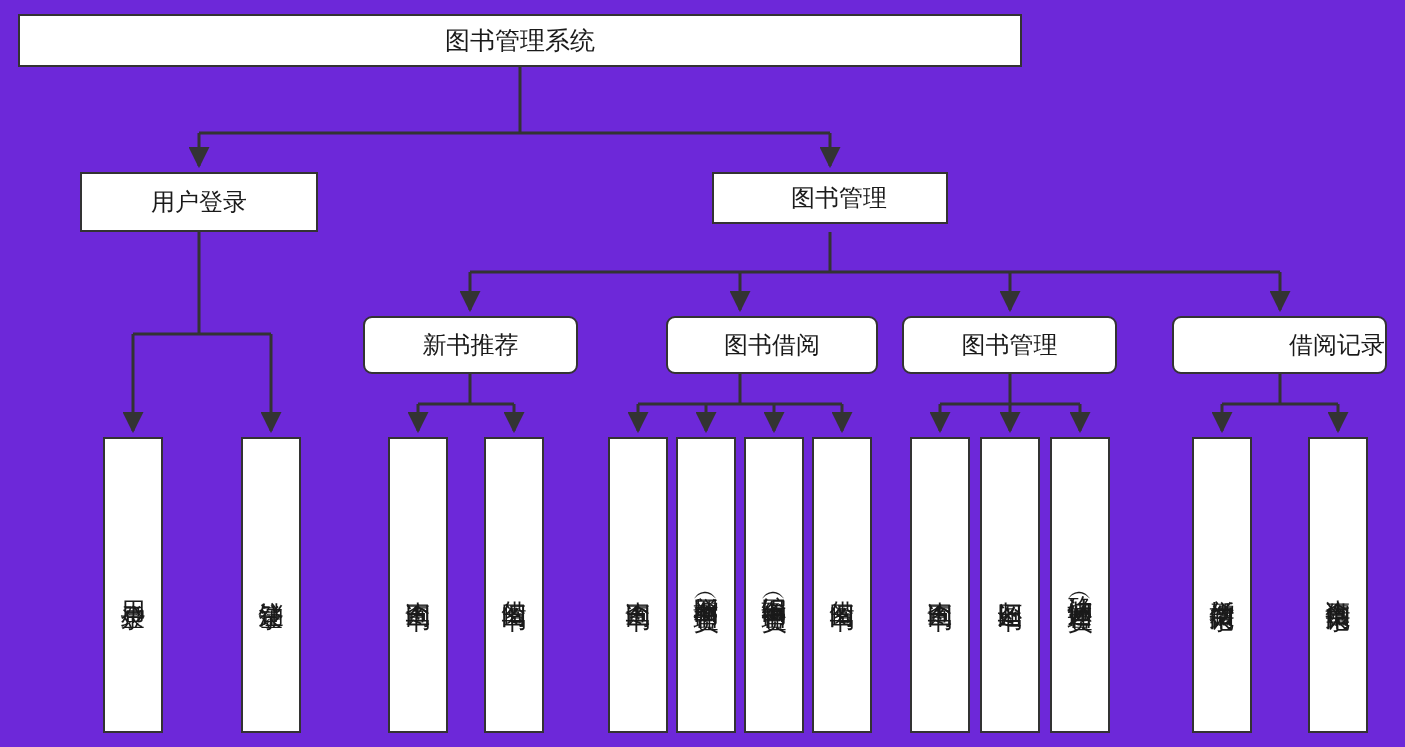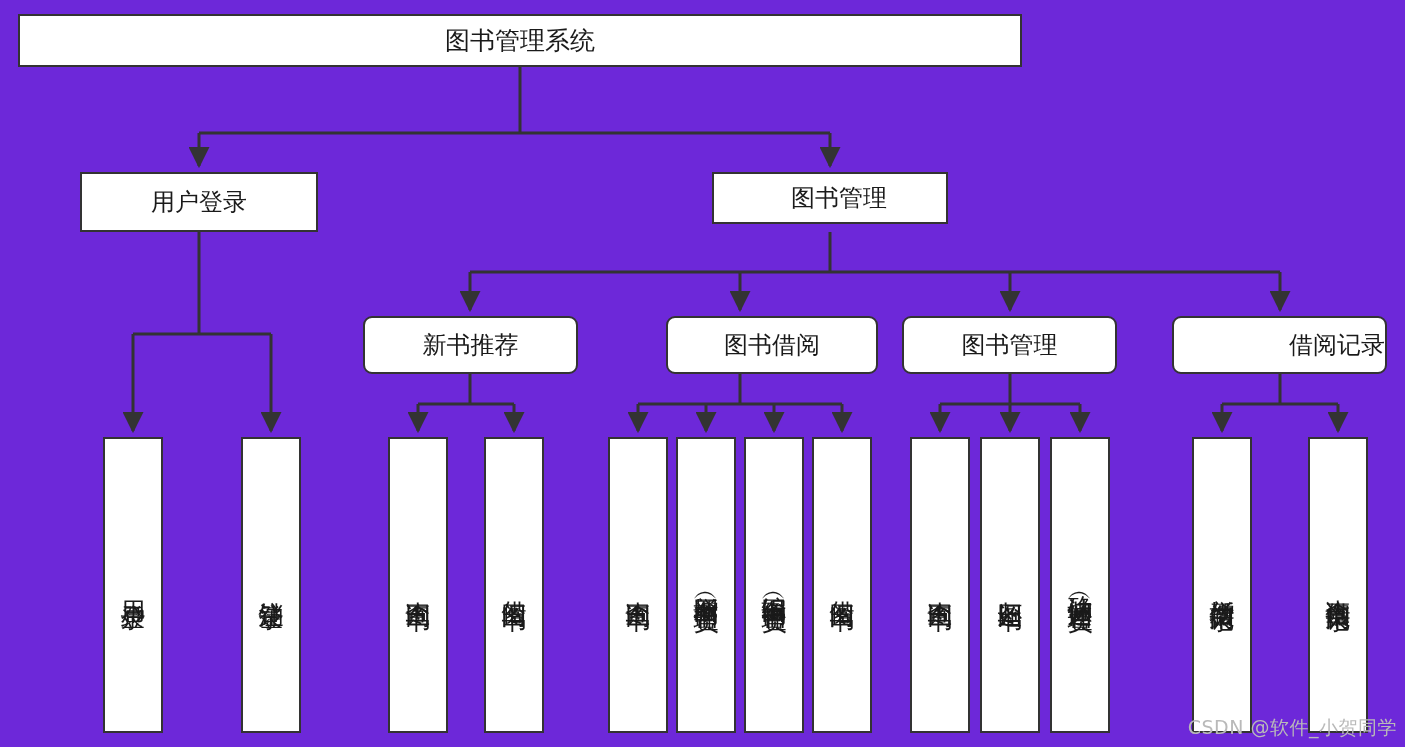--- a/index.html
+++ b/index.html
@@ -193,15 +193,14 @@
     <span class="leaf-text">确认归还（管理员）</span>
   </div>
 
   <div class="node node-leaf" style="left:1192px; top:437px; width:60px; height:296px;">
     <span class="leaf-text">新增借阅记录</span>
   </div>
   <div class="node node-leaf" style="left:1308px; top:437px; width:60px; height:296px;">
     <span class="leaf-text">查询借阅记录</span>
   </div>
 
-  <div class="watermark">CSDN @软件_小贺同学</div>
 
 </div>
 
 </body></html>

